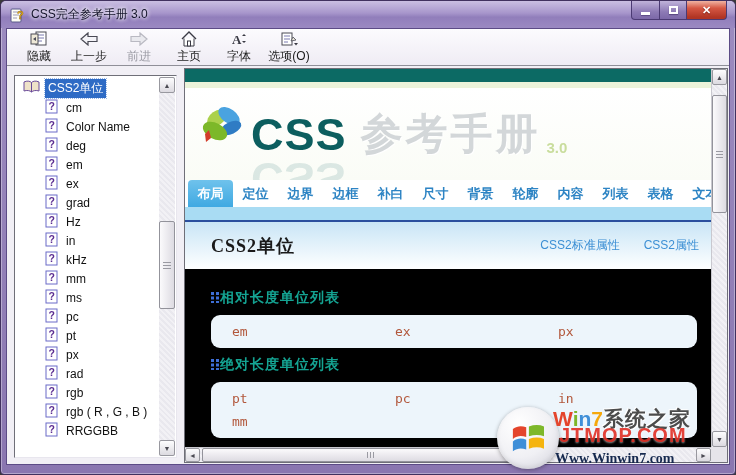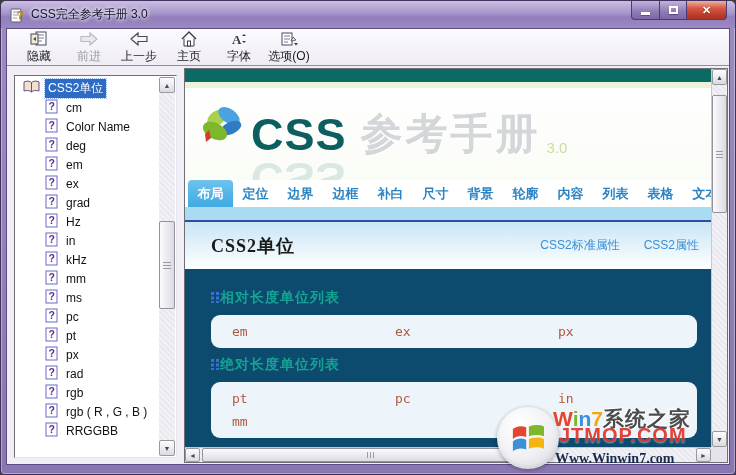--- a/index.html
+++ b/index.html
@@ -57,37 +57,37 @@
     border:1px solid #93939b;border-radius:2px;}
   .sb-thumb::after{content:"";position:absolute;left:3px;right:3px;top:50%;height:1px;background:#9a9aa2;
     box-shadow:0 -3px #9a9aa2,0 3px #9a9aa2;}
   .sb-thumb-h{position:absolute;top:0;bottom:0;background:linear-gradient(#fbfafc,#dddbe2);
     border:1px solid #93939b;border-radius:2px;}
   .sb-thumb-h::after{content:"";position:absolute;top:3px;bottom:3px;left:50%;width:1px;background:#9a9aa2;
     box-shadow:-3px 0 #9a9aa2,3px 0 #9a9aa2;}
   
   .splitter{width:5px;flex:0 0 auto;background:#f1eff5;}
   .contentpane{flex:1;position:relative;border:1px solid #6f6f78;background:#fff;overflow:hidden;margin:2px 1px 1px 0;}
-  .content-scroll{position:absolute;left:0;top:0;right:16px;bottom:15px;overflow:hidden;background:#0c4a6e;}
+  .content-scroll{position:absolute;left:0;top:0;right:16px;bottom:15px;overflow:hidden;background:#000000;}
   .cs-v{position:absolute;top:0;right:0;bottom:15px;width:16px;display:flex;flex-direction:column;background:#efeef3;border-left:1px solid #c9c8cf;}
   .cs-h{position:absolute;left:0;right:16px;bottom:0;height:15px;display:flex;background:#efeef3;border-top:1px solid #c9c8cf;}
   .cs-h .sb-btn{flex:0 0 15px;}
   .cs-h .sb-track{background:repeating-linear-gradient(45deg,#f2f1f5 0 2px,#e9e8ee 2px 4px);}
   .cs-corner{position:absolute;right:0;bottom:0;width:16px;height:15px;background:#e6e4ea;}
   
   .teal-band{height:13px;background:#0c6a64;}
   .green-strip{height:6px;background:#ebf3da;}
   .logo-row{height:92px;display:flex;align-items:center;padding-left:14px;background:linear-gradient(#ffffff,#fafcf6);overflow:hidden;}
   .brand-wrap{position:relative;display:flex;align-items:center;}
   .brand{font-size:45px;font-weight:bold;color:#0c5e5f;letter-spacing:1px;line-height:1;}
   .brand-reflect{position:absolute;left:0;top:44px;font-size:45px;font-weight:bold;letter-spacing:1px;line-height:1;
     color:#0c5e5f;opacity:.13;transform:scaleY(-1);}
   .logo-title{font-size:42px;font-weight:bold;color:#d3d7d9;letter-spacing:3px;margin-left:14px;line-height:1;
     text-shadow:1px 1px 0 #fff;}
-  .logo-ver{font-size:15px;color:#c9dd9d;margin:26px 0 0 6px;font-weight:normal;}
+  .logo-ver{font-size:15px;color:#c9dd9d;margin:26px 0 0 6px;font-weight:bold;}
   .navtabs{display:flex;align-items:flex-end;height:27px;padding-left:3px;background:#fff;overflow:hidden;}
   .navtab{flex:0 0 45px;text-align:center;font-size:13px;font-weight:bold;color:#2d84c4;
     padding:5px 0 4px;position:relative;cursor:default;}
   .navtab::after{content:"";position:absolute;left:50%;bottom:-12px;margin-left:-5px;width:0;height:0;
     border-left:5px solid transparent;border-right:5px solid transparent;border-bottom:6px solid #c6e9f8;z-index:2;}
   .navtab.active{background:linear-gradient(#6fc2ec,#3fa9e2);color:#fff;border-radius:4px 4px 0 0;}
   .navtab.active::after{border-bottom-color:#eef8fd;}
   .navband{height:13px;background:#a9dcf3;}
   .titleband{height:49px;border-top:2px solid #2b4f9e;background:linear-gradient(#c9e5f6,#feffff);
     display:flex;align-items:center;padding:0 12px 0 26px;}
@@ -151,35 +151,35 @@
               <rect x="6" y="1" width="10" height="13" fill="#fff" stroke="#4a4a55"></rect>
               <line x1="8" y1="4" x2="14" y2="4" stroke="#7a7ab0"></line>
               <line x1="8" y1="7" x2="14" y2="7" stroke="#7a7ab0"></line>
               <line x1="8" y1="10" x2="12" y2="10" stroke="#7a7ab0"></line>
               <rect x="1" y="3" width="7" height="10" fill="#efe9d8" stroke="#4a4a55"></rect>
               <path d="M3 8 l3 -2 v4 Z" fill="#4a4a55"></path>
             </svg>
           </span>
           <span>隐藏</span>
         </div>
+        <div class="tb-btn">
+          <span class="ico">
+            <svg width="20" height="14" viewBox="0 0 20 14">
+              <path d="M9 1 L2 7 L9 13 L9 9.5 H18 V4.5 H9 Z" fill="#f4f3f8" stroke="#4a4a55" stroke-width="1.2"></path>
+            </svg>
+          </span>
+          <span>上一步</span>
+        </div>
         <div class="tb-btn disabled">
           <span class="ico">
             <svg width="20" height="14" viewBox="0 0 20 14">
               <path d="M11 1 L18 7 L11 13 L11 9.5 H2 V4.5 H11 Z" fill="#f4f3f8" stroke="#4a4a55" stroke-width="1.2"></path>
             </svg>
           </span>
           <span>前进</span>
-        </div>
-        <div class="tb-btn">
-          <span class="ico">
-            <svg width="20" height="14" viewBox="0 0 20 14">
-              <path d="M9 1 L2 7 L9 13 L9 9.5 H18 V4.5 H9 Z" fill="#f4f3f8" stroke="#4a4a55" stroke-width="1.2"></path>
-            </svg>
-          </span>
-          <span>上一步</span>
         </div>
         <div class="tb-btn">
           <span class="ico">
             <svg width="18" height="16" viewBox="0 0 18 16">
               <path d="M2 8 L9 1 L16 8" fill="none" stroke="#3a3a44" stroke-width="1.4"></path>
               <path d="M4 7.5 V15 H14 V7.5" fill="#fff" stroke="#3a3a44"></path>
               <rect x="7.5" y="10" width="3" height="5" fill="#fff" stroke="#3a3a44"></rect>
             </svg>
           </span>
           <span>主页</span>

